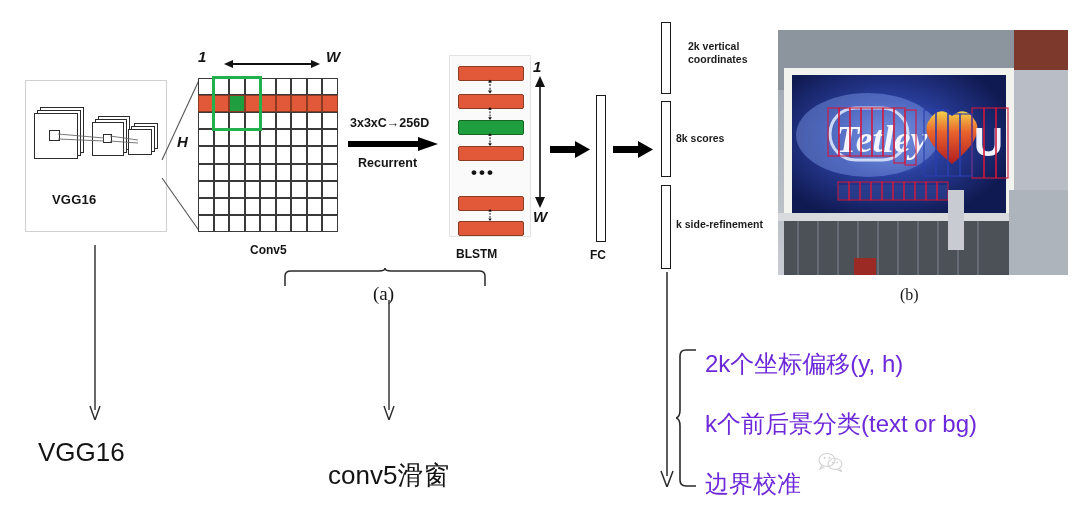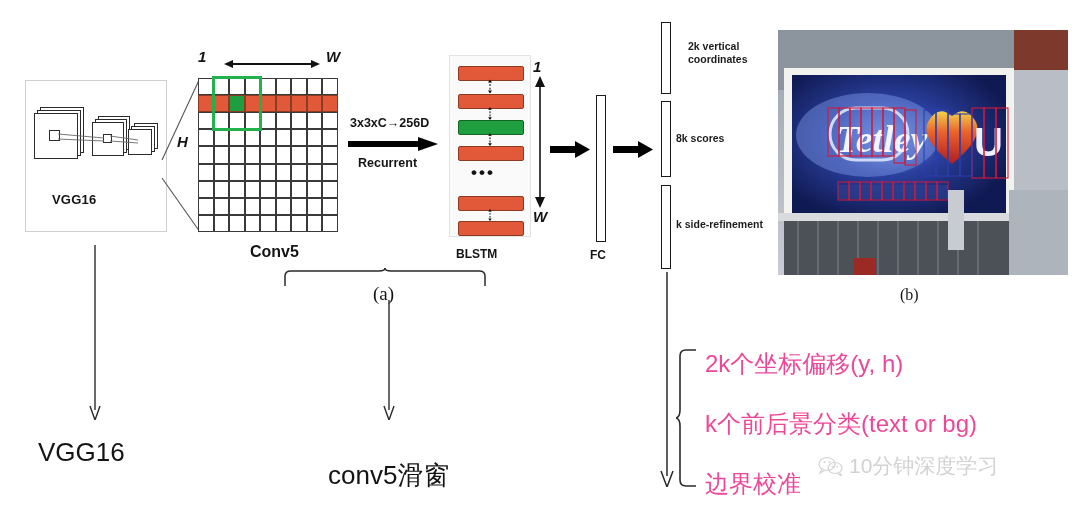--- a/index.html
+++ b/index.html
@@ -13,21 +13,21 @@
   .conv-stack{position:absolute;}
   .conv-sheet{position:absolute;border:1.6px solid #2b2b2b;background:#fff;}
   .conv-dot{position:absolute;border:1.4px solid #2b2b2b;background:#fff;}
   #vgg-caption{left:52px;top:192px;font-size:13px;font-weight:bold;letter-spacing:.2px;}
 
   
   #grid-wrap{left:198px;top:78px;width:140px;height:154px;}
   .gcell{position:absolute;box-sizing:border-box;border:1.3px solid #3a3a3a;background:#ffffff;}
   #green-window{position:absolute;box-sizing:border-box;border:3px solid #22b14c;
                 left:-1px;top:-1px;width:49px;height:53px;pointer-events:none;}
-  #conv5-caption{left:250px;top:243px;font-size:16px;font-weight:bold;}
+  #conv5-caption{left:250px;top:243px;font-size:12px;font-weight:bold;}
   #lbl-1-grid{left:198px;top:48px;font-size:15px;font-weight:bold;font-style:italic;}
   #lbl-W-grid{left:326px;top:48px;font-size:15px;font-weight:bold;font-style:italic;}
   #lbl-H-grid{left:177px;top:133px;font-size:15px;font-weight:bold;font-style:italic;}
   #warrow{left:224px;top:59px;width:96px;height:10px;}
 
   
   #rec-top{left:350px;top:116px;font-size:12.5px;font-weight:bold;}
   #rec-bot{left:358px;top:156px;font-size:12.5px;font-weight:bold;}
   #rec-arrow{left:348px;top:137px;width:90px;height:14px;}
 
@@ -60,21 +60,21 @@
   #brace-a{left:283px;top:268px;width:204px;height:18px;}
   #label-a{left:373px;top:283px;font-size:19px;font-family:"Liberation Serif","DejaVu Serif",serif;}
   #arrow-a{left:383px;top:300px;width:12px;height:120px;}
   #arrow-vgg{left:89px;top:245px;width:12px;height:175px;}
   #arrow-right{left:660px;top:272px;width:14px;height:215px;}
   #brace-right{left:676px;top:348px;width:22px;height:140px;}
 
   
   #vgg16-bottom{left:38px;top:437px;font-size:26px;}
   #conv5-bottom{left:328px;top:458px;font-size:26px;}
-  .cn-line{position:absolute;left:705px;font-size:24px;color:#ec4899;white-space:nowrap;text-align:right;}
+  .cn-line{position:absolute;left:705px;font-size:24px;color:#6d28d9;white-space:nowrap;text-align:right;}
 
   
   #watermark{left:818px;top:452px;font-size:21px;color:#d2d2d2;white-space:nowrap;
              display:flex;align-items:center;gap:5px;}
   #wm-icon{width:26px;height:20px;}
 </style>
 </head>
 <body>
 
 <div class="abs" id="vgg-panel">
@@ -392,14 +392,13 @@
   <svg id="wm-icon" viewBox="0 0 26 20">
     <ellipse cx="9" cy="8" rx="8" ry="6.5" fill="none" stroke="#d2d2d2" stroke-width="1.2"></ellipse>
     <path d="M4 13 L2 17 L6.5 14.5" fill="none" stroke="#d2d2d2" stroke-width="1.2"></path>
     <circle cx="6.5" cy="6" r="1" fill="#d2d2d2"></circle>
       <circle cx="11.5" cy="6" r="1" fill="#d2d2d2"></circle>
     <ellipse cx="17" cy="12" rx="7" ry="5.5" fill="none" stroke="#d2d2d2" stroke-width="1.2"></ellipse>
     <path d="M21.5 16.5 L23.5 19.5 L19.5 17.8" fill="none" stroke="#d2d2d2" stroke-width="1.2"></path>
     <circle cx="14.8" cy="10.6" r="0.9" fill="#d2d2d2"></circle>
       <circle cx="19.2" cy="10.6" r="0.9" fill="#d2d2d2"></circle>
   </svg>
-  <span>10分钟深度学习</span>
 </div>
 
 </body></html>

